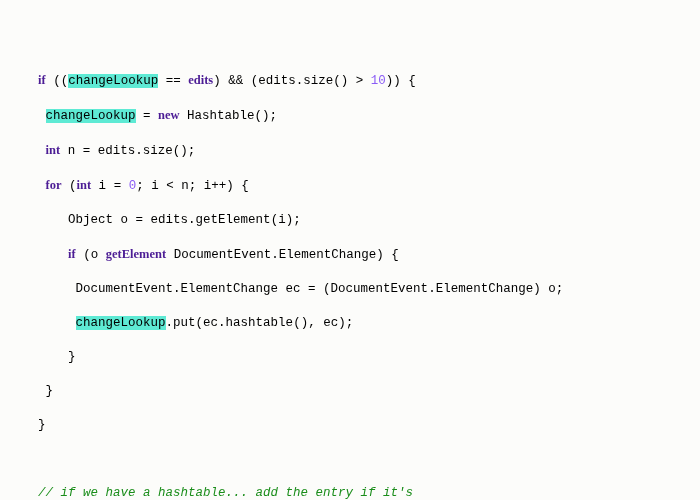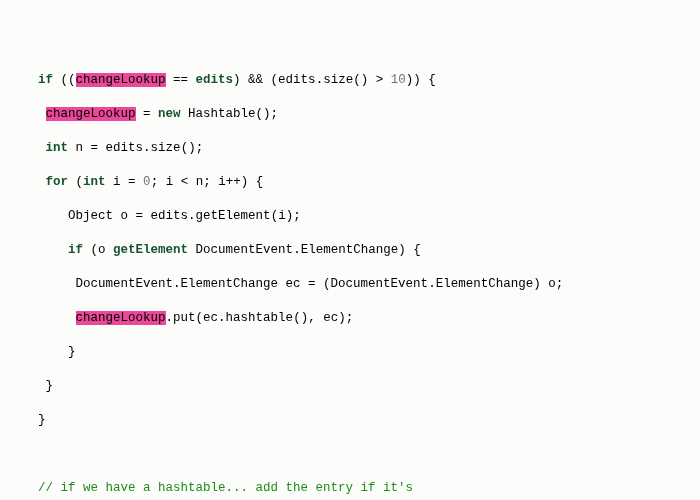--- a/index.html
+++ b/index.html
@@ -9,24 +9,24 @@
     font-family: "Courier New", monospace;
     font-size: 12.5px;
     line-height: 17px;
     color: #000;
     white-space: pre;
     width: 700px;
     height: 500px;
     box-sizing: border-box;
     overflow: hidden;
   }
-  .kw   { color: #14532d; font-weight: bold; }   
-  .num  { color: #737373; }                       
-  .cmt  { color: #1a8d1a; }   
-  .hl   { background: #ec4899; }
+  .kw   { color: #4c1d95; font-weight: bold; font-family: Liberation Serif, serif; }   
+  .num  { color: #8b5cf6; }                       
+  .cmt  { color: #1a8d1a; font-style: italic; }   
+  .hl   { background: #5eead4; }
   .line { display: block; }
 </style>
 </head>
 <body>
 
 
 
 <span class="line">    <span class="kw">if</span> ((<span class="hl">changeLookup</span> == <span class="kw">edits</span>) &amp;&amp; (<span>edits</span>.<span>size</span>() &gt; <span class="num">10</span>)) {</span>
 <span class="line">     <span class="hl">changeLookup</span> = <span class="kw">new</span> <span>Hashtable</span>();</span>
 <span class="line">     <span class="kw">int</span> <span>n</span> = <span>edits</span>.<span>size</span>();</span>

